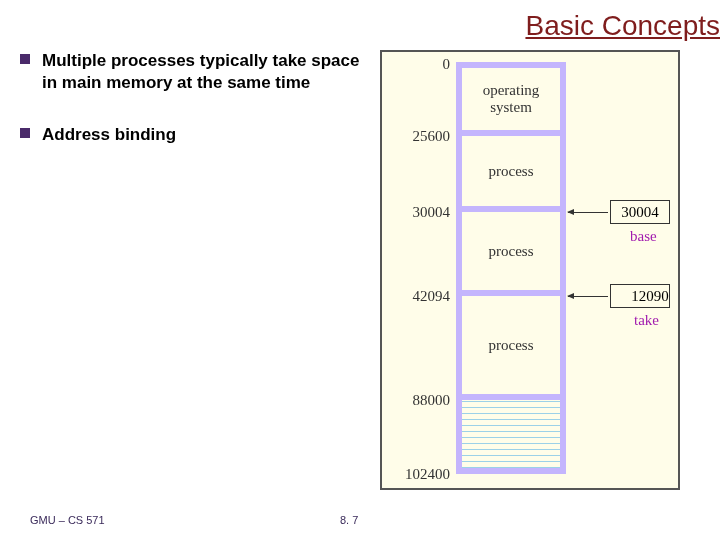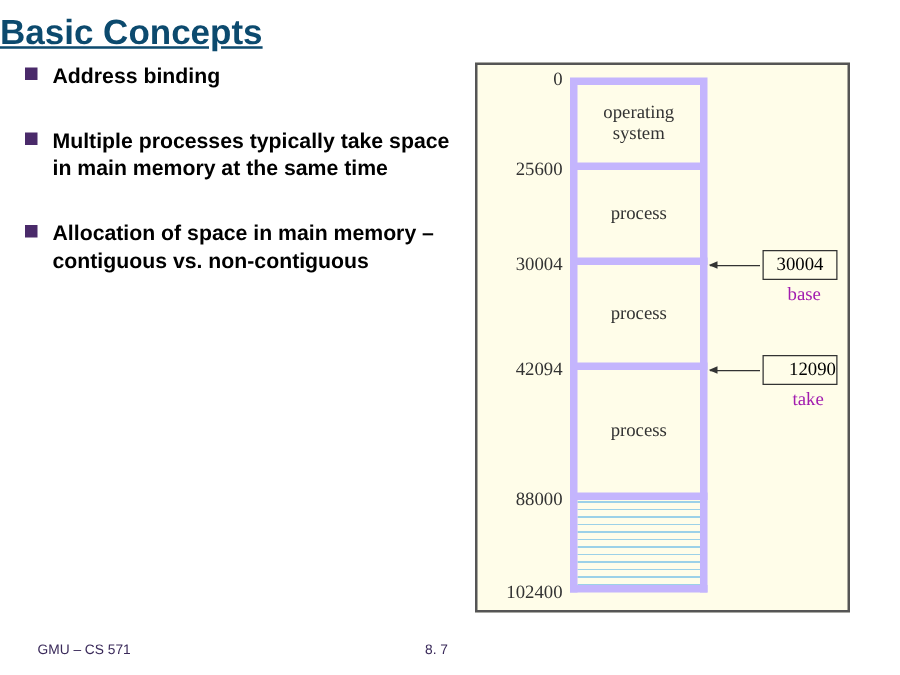--- a/index.html
+++ b/index.html
@@ -5,24 +5,24 @@
   * { box-sizing: border-box; margin: 0; padding: 0; }
   body {
     width: 720px;
     height: 540px;
     background: #fff;
     font-family: Arial, Helvetica, sans-serif;
     position: relative;
     overflow: hidden;
   }
   .title {
-    text-align: left;
+    text-align: right;
     font-size: 28px;
-    font-weight: bold;
-    color: #0c4a6e;
+    font-weight: normal;
+    color: #7f1d1d;
     text-decoration: underline;
     margin-top: 10px;
     margin-bottom: 8px;
   }
   .content {
     display: flex;
     flex-direction: row;
     padding: 0 20px;
   }
   .bullets {
@@ -144,29 +144,25 @@
 </head>
 <body>
 
 <div class="title">Basic Concepts</div>
 
 <div class="content">
 
   <div class="bullets">
     <div class="bullet-item">
       <div class="bullet-marker"></div>
-      <div class="bullet-text">Address binding</div>
-    </div>
-    <div class="bullet-item">
-      <div class="bullet-marker"></div>
       <div class="bullet-text">Multiple processes typically take space in main memory at the same time</div>
     </div>
     <div class="bullet-item">
       <div class="bullet-marker"></div>
-      <div class="bullet-text">Allocation of space in main memory – contiguous vs. non-contiguous</div>
+      <div class="bullet-text">Address binding</div>
     </div>
   </div>
 
   <div class="diagram-wrap">
     <div class="diagram">
 
       <div class="addr-label" style="left:8px; top:4px;">0</div>
       <div class="addr-label" style="left:8px; top:76px;">25600</div>
       <div class="addr-label" style="left:8px; top:152px;">30004</div>
       <div class="addr-label" style="left:8px; top:236px;">42094</div>

